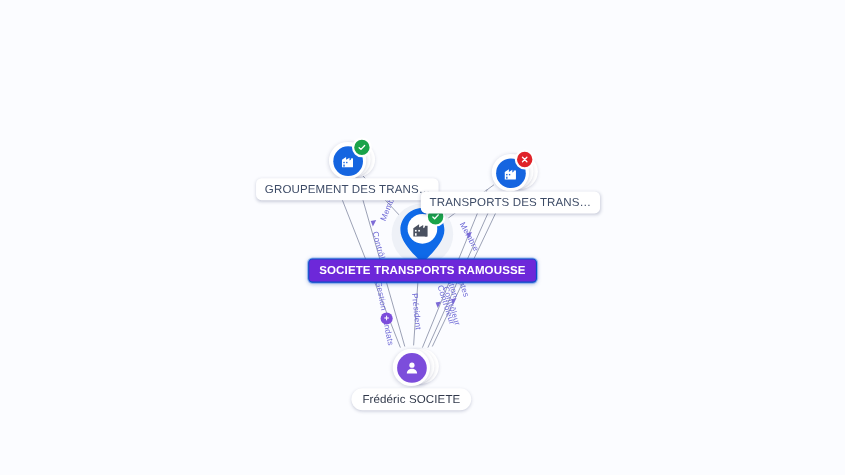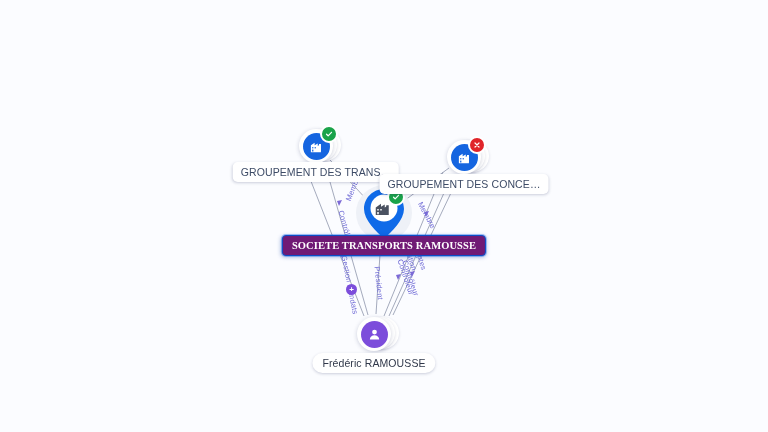--- a/index.html
+++ b/index.html
@@ -118,30 +118,29 @@
     transform: translateX(-50%);
     z-index: 9;
   }
   .label.person {
     color: #30384a;
     font-size: 10.5px;
     border-radius: 12px;
     padding: 4px 10px;
   }
   .label.selected {
-    background: #701a75;
+    background: #6d28d9;
     color: #ffffff;
     font-weight: bold;
     font-size: 10.5px;
     border: 1px solid #0a4fc7;
     border-radius: 4px;
     padding: 4px 9px;
     box-shadow: 0 0 0 1px rgba(16,99,240,0.35), 0 1px 4px rgba(16,60,160,0.4);
     z-index: 11;
-    font-family: Liberation Serif, serif;
   }
 
   
   .edge-label {
     position: absolute;
     white-space: nowrap;
     color: #6f6ad6;
     font-size: 7.5px;
     letter-spacing: .2px;
     transform-origin: 0 50%;
@@ -254,21 +253,21 @@
           <rect x="5" y="17" width="2" height="3" fill="#1565e0"></rect>
         </svg>
       </div>
       <div class="badge bad">
         <svg width="8" height="8" viewBox="0 0 16 16">
           <path d="M4 4 L12 12 M12 4 L4 12" stroke="#ffffff" stroke-width="2.4" stroke-linecap="round"></path>
         </svg>
       </div>
     </div>
   </div>
-  <div class="label" style="left:464px; top:174px;">GROUPEMENT DES CONCE…</div>
+  <div class="label" style="left:464px; top:174px;">TRANSPORTS DES TRANS…</div>
 
   <div class="node" style="left:384px; top:213px;">
     <div class="pin-halo"></div>
     <div class="pin">
       <svg width="44" height="54" viewBox="0 0 44 54">
         <path d="M22 2 C11 2 2 11 2 22 C2 33 14 44 22 52 C30 44 42 33 42 22 C42 11 33 2 22 2 Z" fill="#0f6ae8"></path>
         <circle cx="22" cy="21" r="13.5" fill="#ffffff"></circle>
         <g transform="translate(13,13) scale(0.75)">
           <path fill="#4a5160" d="M1 20V10l7-5v4l5-3v4l5-3v13H1z"></path>
           <rect x="15" y="7" width="3" height="13" fill="#4a5160"></rect>
@@ -291,15 +290,15 @@
     <div class="stack" style="width:32px;height:32px;left:-11px;top:-17px;"></div>
     <div class="circle-node">
       <div class="circle-inner purple">
         <svg width="15" height="15" viewBox="0 0 24 24">
           <circle cx="12" cy="8" r="3.8" fill="#ffffff"></circle>
           <path d="M4.5 20 C4.5 15.6 8 13 12 13 C16 13 19.5 15.6 19.5 20 Z" fill="#ffffff"></path>
         </svg>
       </div>
     </div>
   </div>
-  <div class="label person" style="left:374px; top:353px;">Frédéric RAMOUSSE</div>
+  <div class="label person" style="left:374px; top:353px;">Frédéric SOCIETE</div>
 
 </div>
 
 </body></html>

